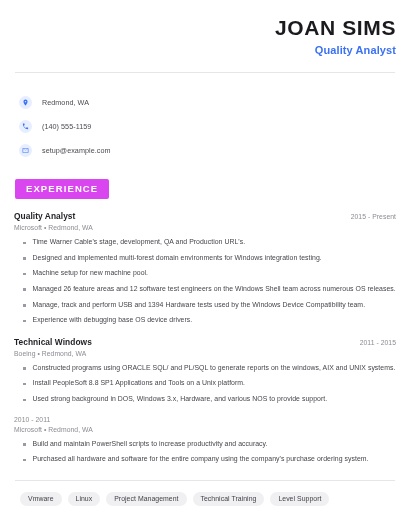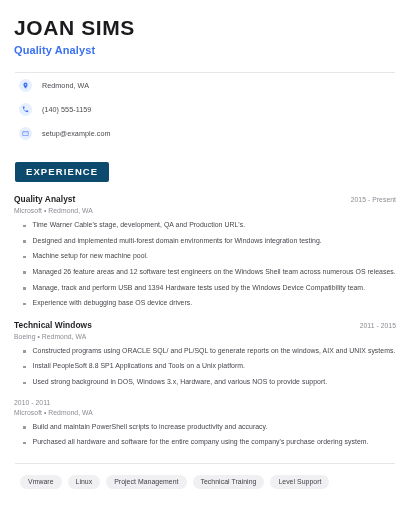--- a/index.html
+++ b/index.html
@@ -18,21 +18,21 @@
     width: 410px;
     height: 530px;
     box-sizing: border-box;
     padding: 0 14px;
     position: relative;
   }
 
   
   .header {
     padding-top: 16px;
-    text-align: left;
+    text-align: right;
   }
   .name {
     font-size: 21px;
     font-weight: bold;
     letter-spacing: 0.6px;
     color: #1b1b1f;
     line-height: 1.1;
   }
   .job-title {
     margin-top: 5px;
@@ -43,21 +43,21 @@
   }
 
   .divider {
     height: 0;
     border-top: 1px solid #e6e6e8;
     margin: 16px 1px 0 1px;
   }
 
   
   .contact {
-    margin-top: 3px;
+    margin-top: 20px;
     padding-left: 5px;
   }
   .contact-row {
     display: flex;
     align-items: center;
     height: 19px;
     margin-bottom: 5px;
   }
   .ico {
     width: 13px;
@@ -73,21 +73,21 @@
   .ico svg { display: block; }
   .contact-text {
     font-size: 7.2px;
     color: #4a4a50;
     letter-spacing: 0.05px;
   }
 
   
   .sec-badge {
     display: inline-block;
-    background: #0c4a6e;
+    background: #d946ef;
     color: #ffffff;
     font-size: 9.5px;
     font-weight: bold;
     letter-spacing: 1.1px;
     padding: 4px 11px 5px 11px;
     border-radius: 2px;
   }
   .section-experience { margin-top: 18px; padding-left: 1px; }
 
   

